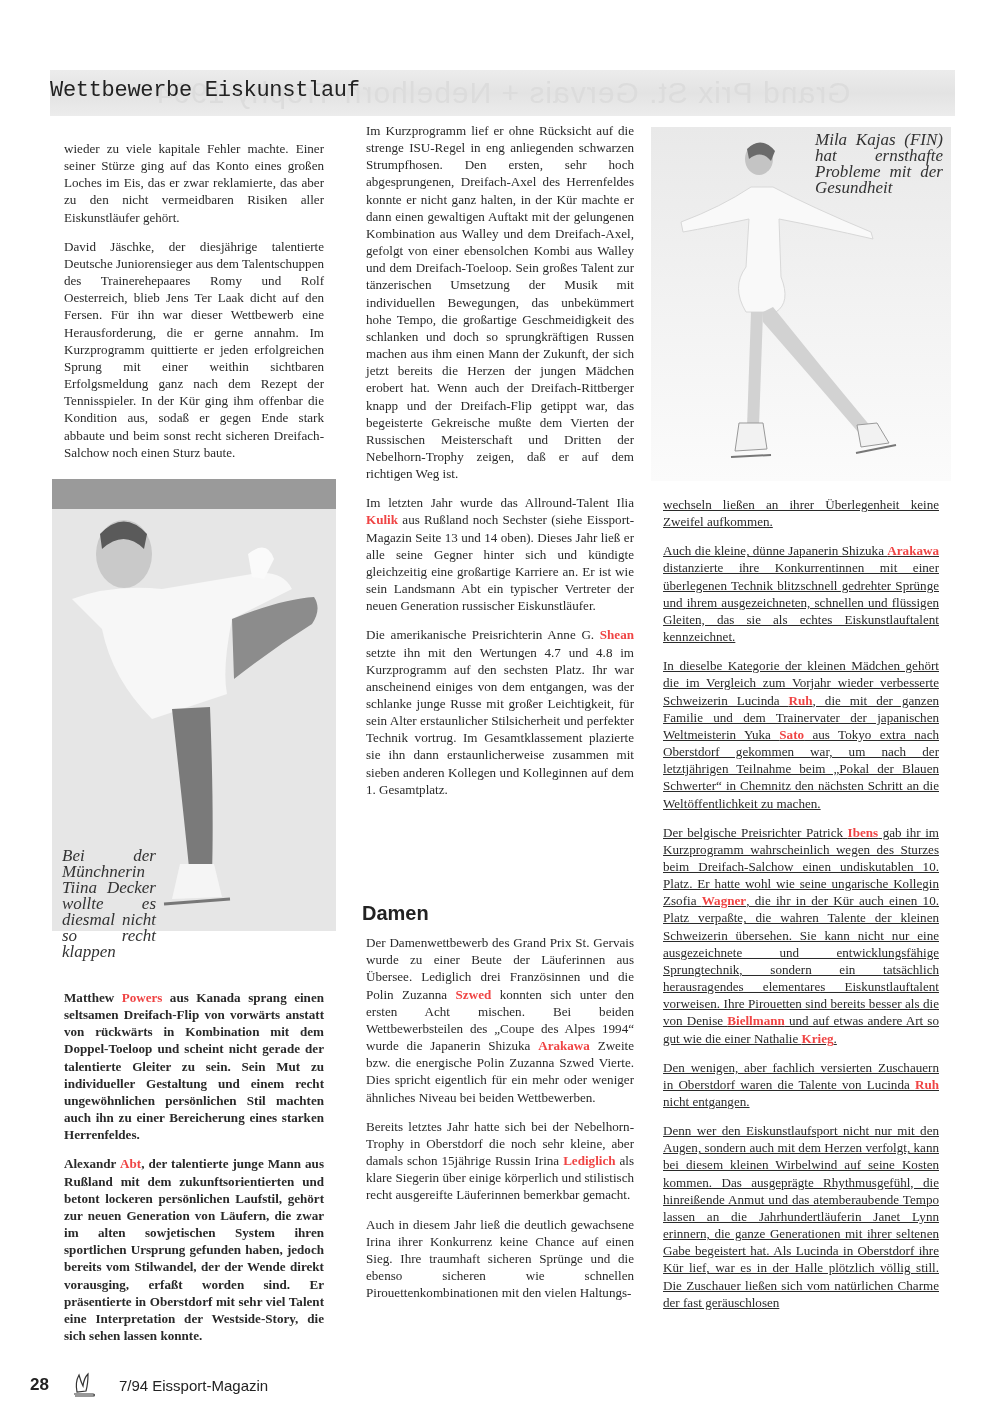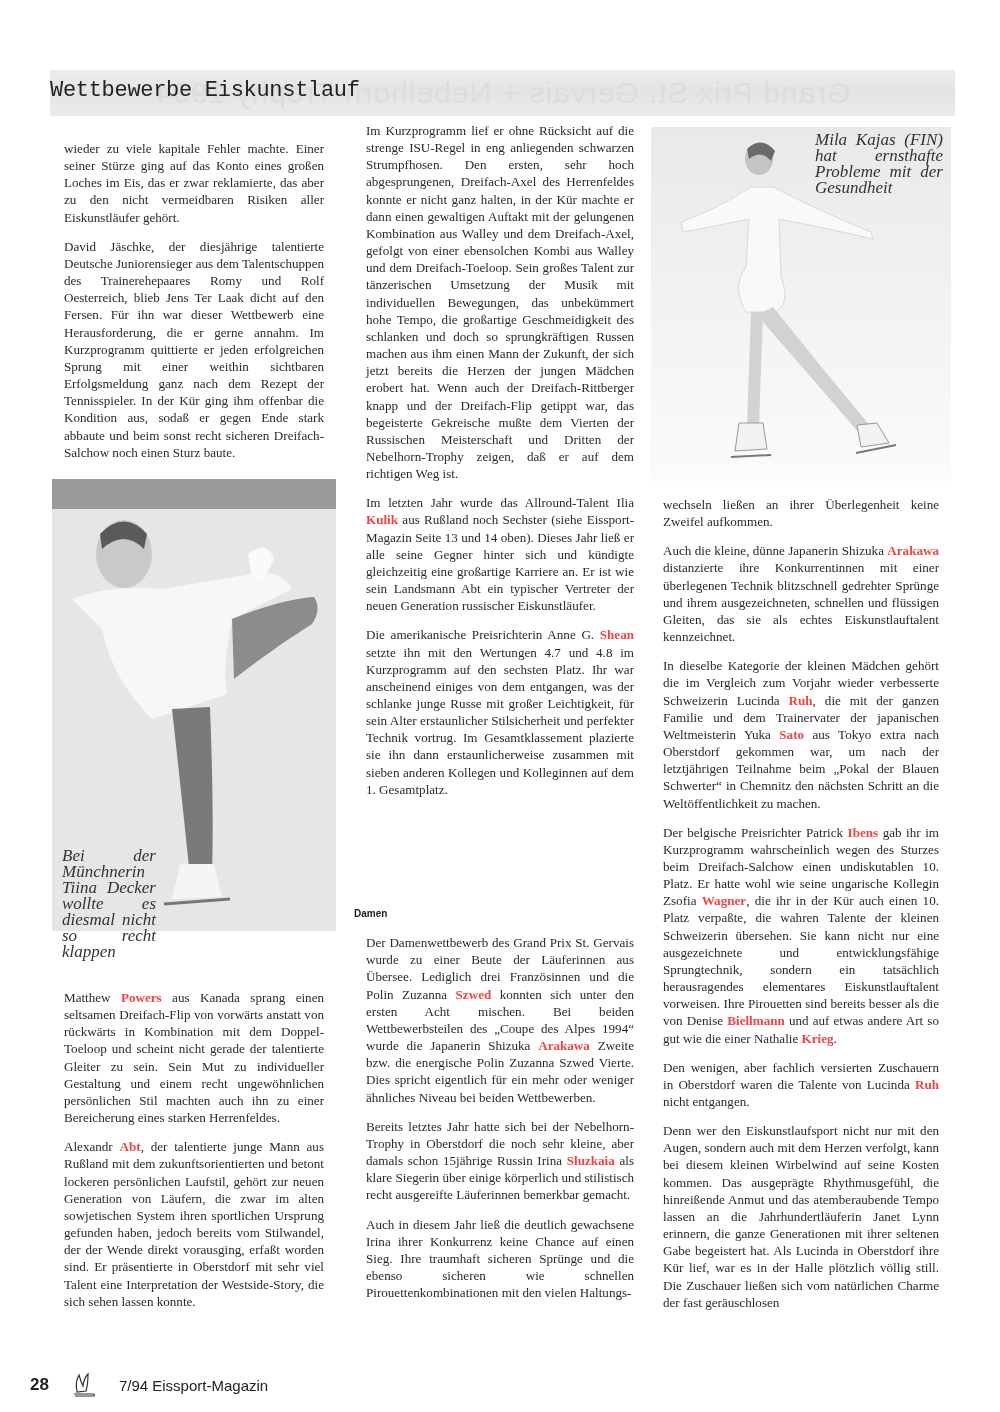--- a/index.html
+++ b/index.html
@@ -19,27 +19,27 @@
   .header-title {
     position: absolute; left: 0; right: 0; top: 8px; text-align: left;
     font-family: Liberation Mono, monospace; font-size: 22px; color: #222; letter-spacing: -0.3px;
   }
   .col {
     position: absolute; font-size: 13.1px; line-height: 17.15px; text-align: justify; hyphens: none;
   }
   .col p { margin: 12px; }
   .col b { color: #ef4444; }
   .col-left { left: 52px; top: 128px; width: 284px; }
-  .col-left-2 { left: 52px; top: 977px; width: 284px; }
+  .col-left-2 { left: 52px; top: 977px; width: 284px; font-weight: bold; }
   .col-mid { left: 354px; top: 110px; width: 292px; }
   .col-mid-2 { left: 354px; top: 905px; width: 292px; }
-  .col-right { left: 651px; top: 484px; width: 300px; }
+  .col-right { left: 651px; top: 484px; width: 300px; text-decoration: underline; }
   .subhead {
-    font-family: "Liberation Sans", sans-serif; font-weight: bold; font-size: 10px; color: #222;
-    margin: 0 0 1px 0;
+    font-family: "Liberation Sans", sans-serif; font-weight: bold; font-size: 20px; color: #222;
+    margin: 0 0 1px 8px;
   }
   .photo {
     position: absolute; background: linear-gradient(180deg, #8e8e8e 0%, #cfcfcf 8%, #e8e8e8 40%, #f2f2f2 100%);
     overflow: hidden;
   }
   .photo-left { left: 52px; top: 479px; width: 284px; height: 452px; }
   .photo-right { left: 651px; top: 127px; width: 300px; height: 354px; background: linear-gradient(180deg, #e9e9e9 0%, #f4f4f4 60%, #fbfbfb 100%); }
   .caption {
     position: absolute; font-style: italic; font-size: 17px; line-height: 16px; color: #333;
   }
@@ -88,21 +88,21 @@
 
 <div class="col col-mid">
   <p><span>Im Kurzprogramm lief er ohne Rücksicht auf die strenge ISU-Regel in eng anliegenden schwarzen Strumpfhosen. Den ersten, sehr hoch abgesprungenen, Dreifach-Axel des Herrenfeldes konnte er nicht ganz halten, in der Kür machte er dann einen gewaltigen Auftakt mit der gelungenen Kombination aus Walley und dem Dreifach-Axel, gefolgt von einer ebensolchen Kombi aus Walley und dem Dreifach-Toeloop. Sein großes Talent zur tänzerischen Umsetzung der Musik mit individuellen Bewegungen, das unbekümmert hohe Tempo, die großartige Geschmeidigkeit des schlanken und doch so sprungkräftigen Russen machen aus ihm einen Mann der Zukunft, der sich jetzt bereits die Herzen der jungen Mädchen erobert hat. Wenn auch der Dreifach-Rittberger knapp und der Dreifach-Flip getippt war, das begeisterte Gekreische mußte dem Vierten der Russischen Meisterschaft und Dritten der Nebelhorn-Trophy zeigen, daß er auf dem richtigen Weg ist.</span></p>
   <p><span>Im letzten Jahr wurde das Allround-Talent Ilia </span><b>Kulik</b><span> aus Rußland noch Sechster (siehe Eissport-Magazin Seite 13 und 14 oben). Dieses Jahr ließ er alle seine Gegner hinter sich und kündigte gleichzeitig eine großartige Karriere an. Er ist wie sein Landsmann Abt ein typischer Vertreter der neuen Generation russischer Eiskunstläufer.</span></p>
   <p><span>Die amerikanische Preisrichterin Anne G. </span><b>Shean</b><span> setzte ihn mit den Wertungen 4.7 und 4.8 im Kurzprogramm auf den sechsten Platz. Ihr war anscheinend einiges von dem entgangen, was der schlanke junge Russe mit großer Leichtigkeit, für sein Alter erstaunlicher Stilsicherheit und perfekter Technik vortrug. Im Gesamtklassement plazierte sie ihn dann erstaunlicherweise zusammen mit sieben anderen Kollegen und Kolleginnen auf dem 1. Gesamtplatz.</span></p>
 </div>
 
 <div class="col col-mid-2">
   <div class="subhead">Damen</div>
   <p><span>Der Damenwettbewerb des Grand Prix St. Gervais wurde zu einer Beute der Läuferinnen aus Übersee. Lediglich drei Französinnen und die Polin Zuzanna </span><b>Szwed</b><span> konnten sich unter den ersten Acht mischen. Bei beiden Wettbewerbsteilen des „Coupe des Alpes 1994“ wurde die Japanerin Shizuka </span><b>Arakawa</b><span> Zweite bzw. die energische Polin Zuzanna Szwed Vierte. Dies spricht eigentlich für ein mehr oder weniger ähnliches Niveau bei beiden Wettbewerben.</span></p>
-  <p><span>Bereits letztes Jahr hatte sich bei der Nebelhorn-Trophy in Oberstdorf die noch sehr kleine, aber damals schon 15jährige Russin Irina </span><b>Sluzkaia</b><span> als klare Siegerin über einige körperlich und stilistisch recht ausgereifte Läuferinnen bemerkbar gemacht.</span></p>
+  <p><span>Bereits letztes Jahr hatte sich bei der Nebelhorn-Trophy in Oberstdorf die noch sehr kleine, aber damals schon 15jährige Russin Irina </span><b>Lediglich</b><span> als klare Siegerin über einige körperlich und stilistisch recht ausgereifte Läuferinnen bemerkbar gemacht.</span></p>
   <p><span>Auch in diesem Jahr ließ die deutlich gewachsene Irina ihrer Konkurrenz keine Chance auf einen Sieg. Ihre traumhaft sicheren Sprünge und die ebenso sicheren wie schnellen Pirouettenkombinationen mit den vielen Haltungs-</span></p>
 </div>
 
 <div class="photo photo-right">
   <svg class="skater" width="300" height="354" viewBox="0 0 300 354">
     <ellipse cx="108" cy="32" rx="14" ry="16" fill="#c4c4c4"></ellipse>
     <path d="M96 22 Q110 8 124 24 L120 34 Q110 22 98 32 Z" fill="#6a6a6a"></path>
     <path d="M30 95 Q70 80 100 60 L122 60 Q160 80 220 105 L222 112 Q170 100 128 92 L130 150 Q140 175 125 185 L95 185 Q80 160 95 140 L98 92 Q60 100 32 105 Z" fill="#f9f9f9" stroke="#d8d8d8"></path>
     <path d="M100 185 L112 185 L108 300 L96 300 Z" fill="#d2d2d2"></path>
     <path d="M112 185 L122 180 Q170 240 220 300 L208 306 Q160 250 112 195 Z" fill="#d2d2d2"></path>

